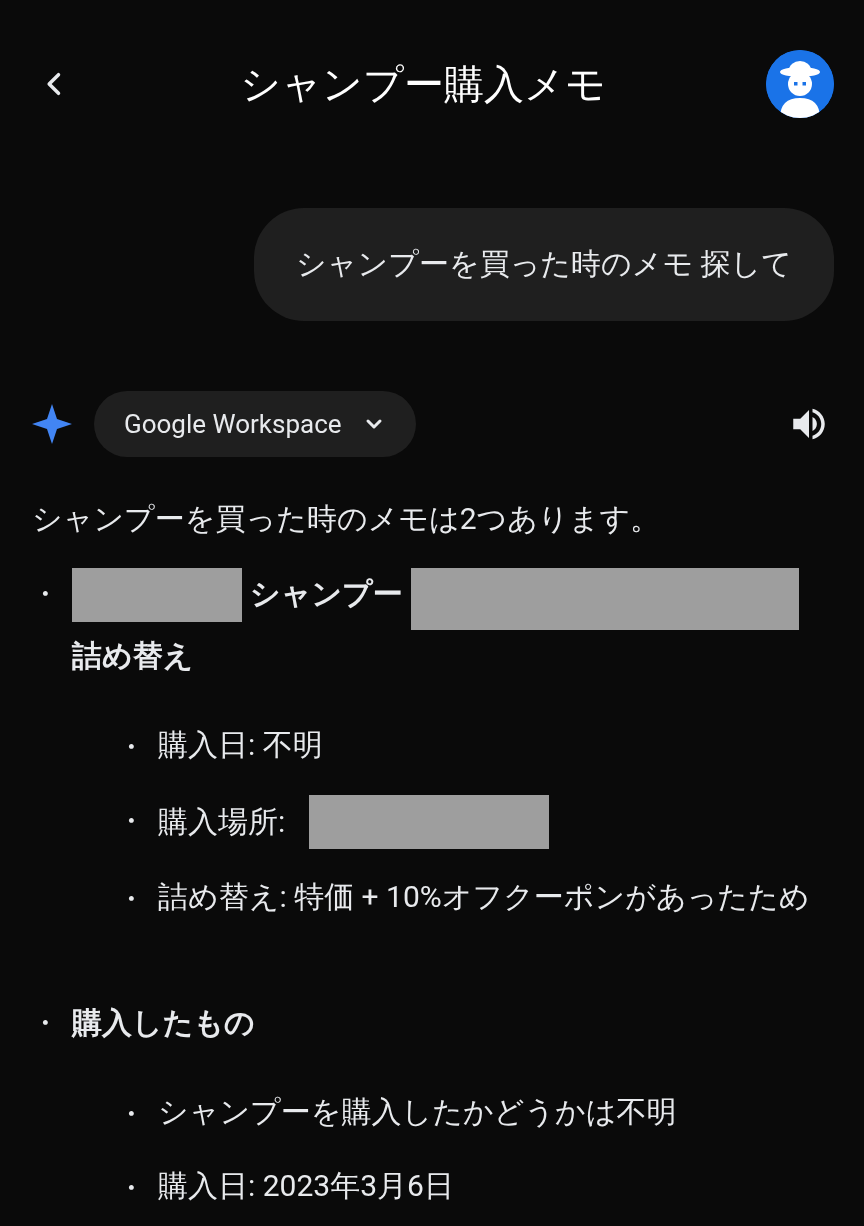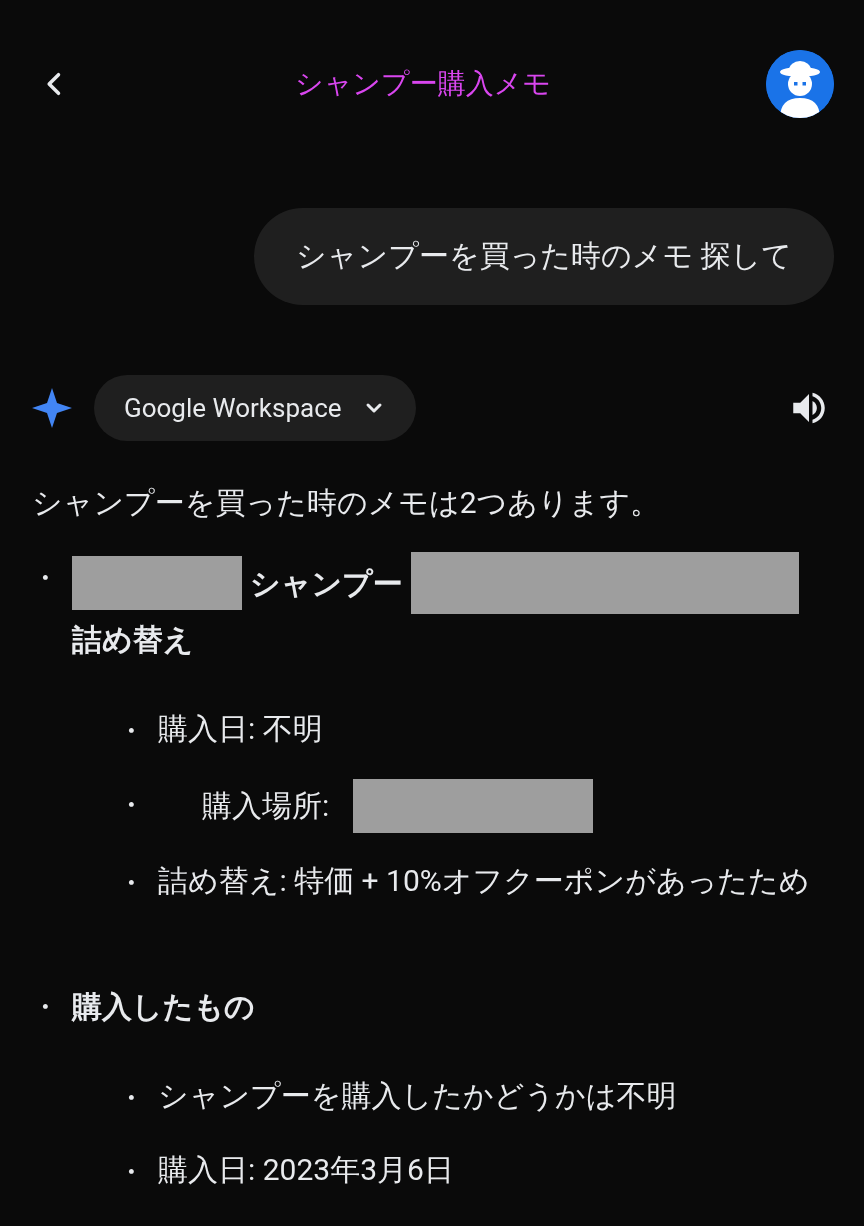--- a/index.html
+++ b/index.html
@@ -27,22 +27,22 @@
       display: flex;
       align-items: center;
       justify-content: center;
       cursor: pointer;
     }
     .back-button svg {
       width: 28px;
       height: 40px;
     }
     .header-title {
-      font-size: 28px;
-      color: #d946ef;
+      font-size: 40px;
+      color: #ffffff;
       font-weight: 400;
       flex: 1;
       text-align: center;
     }
     .avatar {
       width: 68px;
       height: 68px;
       border-radius: 50%;
       background: #1a73e8;
       display: flex;
@@ -57,21 +57,21 @@
       height: 68px;
     }
     .user-message-row {
       display: flex;
       justify-content: flex-end;
       padding: 70px 30px 20px 30px;
     }
     .user-message {
       background: #1f1f1f;
       border-radius: 50px;
-      padding: 28px 42px;
+      padding: 36px 42px;
       font-size: 30px;
       color: #e8eaed;
       max-width: 680px;
     }
     .assistant-header {
       display: flex;
       align-items: center;
       padding: 50px 30px 20px 30px;
       gap: 20px;
       justify-content: space-between;
@@ -139,21 +139,21 @@
       padding-top: 2px;
     }
     .item-content {
       flex: 1;
       font-size: 30px;
       line-height: 1.7;
       color: #e8eaed;
     }
     .item-title-row {
       display: flex;
-      align-items: center;
+      align-items: flex-start;
       flex-wrap: wrap;
       gap: 8px;
       font-weight: 700;
     }
     .redacted {
       background: #9e9e9e;
       display: inline-block;
       height: 54px;
       vertical-align: middle;
     }
@@ -176,21 +176,20 @@
       line-height: 1.6;
     }
     .sub-content {
       flex: 1;
     }
     .inline-redacted-row {
       display: inline-flex;
       align-items: center;
       gap: 24px;
       flex-wrap: wrap;
-      margin-left: 44px;
     }
     .memo-2 {
       margin-top: 50px;
     }
     .memo-2-title {
       font-weight: 700;
     }
   </style>
 </head>
 <body>

